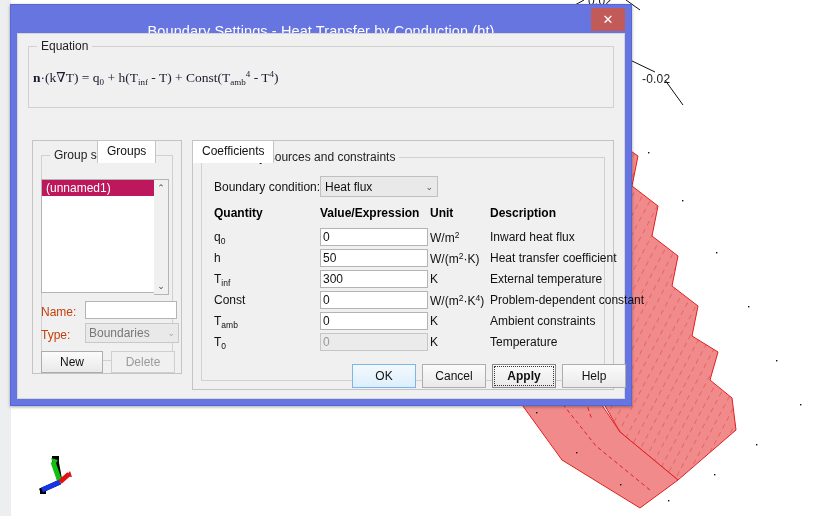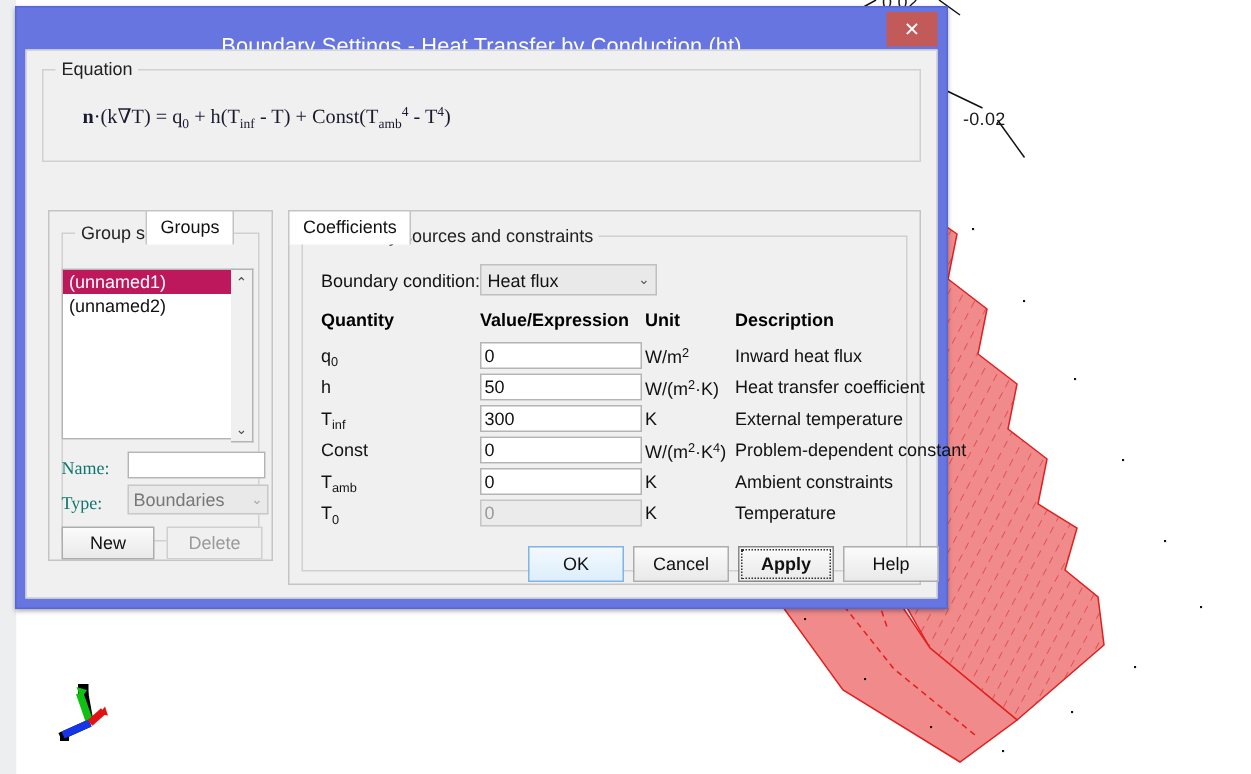--- a/index.html
+++ b/index.html
@@ -49,21 +49,21 @@
 
   
   .groupbox{position:absolute;border:1px solid #d0d0d0;background:transparent;}
   .groupbox>.gb-legend{
     position:absolute;top:-8px;left:8px;background:#f0f0f0;padding:0 4px;
     font-size:12px;color:#222;
   }
 
   #eq-box{left:10px;top:12px;right:10px;height:60px;}
   #equation{
-    position:absolute;left:26px;top:22px;font-size:13.5px;color:#1a1a2e;
+    position:absolute;left:4px;top:22px;font-size:13.5px;color:#1a1a2e;
     font-family:"Liberation Serif","DejaVu Serif",serif;white-space:nowrap;
   }
   #equation .bf{font-weight:bold;}
   #equation sub{font-size:9px;vertical-align:-3px;}
   #equation sup{font-size:9px;vertical-align:5px;}
 
   
   .tabstrip{position:absolute;height:21px;}
   .tab{
     position:absolute;top:0;height:20px;line-height:20px;padding:0 9px;
@@ -86,21 +86,21 @@
   .gl-item.sel{background:#be185d;color:#fff;}
 
   #gl-scroll{
     position:absolute;left:121px;top:38px;width:14px;height:114px;
     background:#f0f0f0;border:1px solid #b4b4b4;border-left:none;cursor:pointer;
   }
   .sb-arrow{position:absolute;left:0;width:100%;height:14px;display:flex;align-items:center;justify-content:center;color:#4a4a4a;font-size:9px;}
   .sb-up{top:1px;}
   .sb-dn{bottom:1px;}
 
-  .fieldrow{position:absolute;font-size:12px;color:#0f766e;font-family:Liberation Serif, serif;}
+  .fieldrow{position:absolute;font-size:12px;color:#c2410c;}
   #lbl-name{left:8px;top:164px;}
   #inp-name{position:absolute;left:52px;top:160px;width:86px;height:16px;
             background:#fff;border:1px solid #b4b4b4;font-size:12px;padding:0 2px;}
   #lbl-type{left:8px;top:187px;}
   #sel-type{position:absolute;left:52px;top:182px;width:86px;height:18px;
             background:#e9e9e9;border:1px solid #c8c8c8;color:#777;font-size:12px;
             display:flex;align-items:center;padding:0 3px;}
   #sel-type .arrow{margin-left:auto;color:#a8a8a8;font-size:9px;}
 
   .btn{
@@ -262,21 +262,20 @@
       <div class="tab active" style="left:65px;top:0px">Groups</div>
     </div>
 
     <div id="left-panel">
       <div class="groupbox" id="gs-box">
         <span class="gb-legend">Group selection</span>
       </div>
 
       <div id="group-list">
         <div class="gl-item sel">(unnamed1)</div>
-        <div class="gl-item">(unnamed2)</div>
       </div>
       <div id="gl-scroll">
         <div class="sb-arrow sb-up">⌃</div>
         <div class="sb-arrow sb-dn">⌄</div>
       </div>
 
       <div class="fieldrow" id="lbl-name">Name:</div>
       <input id="inp-name" type="text" placeholder="" style="">
 
       <div class="fieldrow" id="lbl-type">Type:</div>

